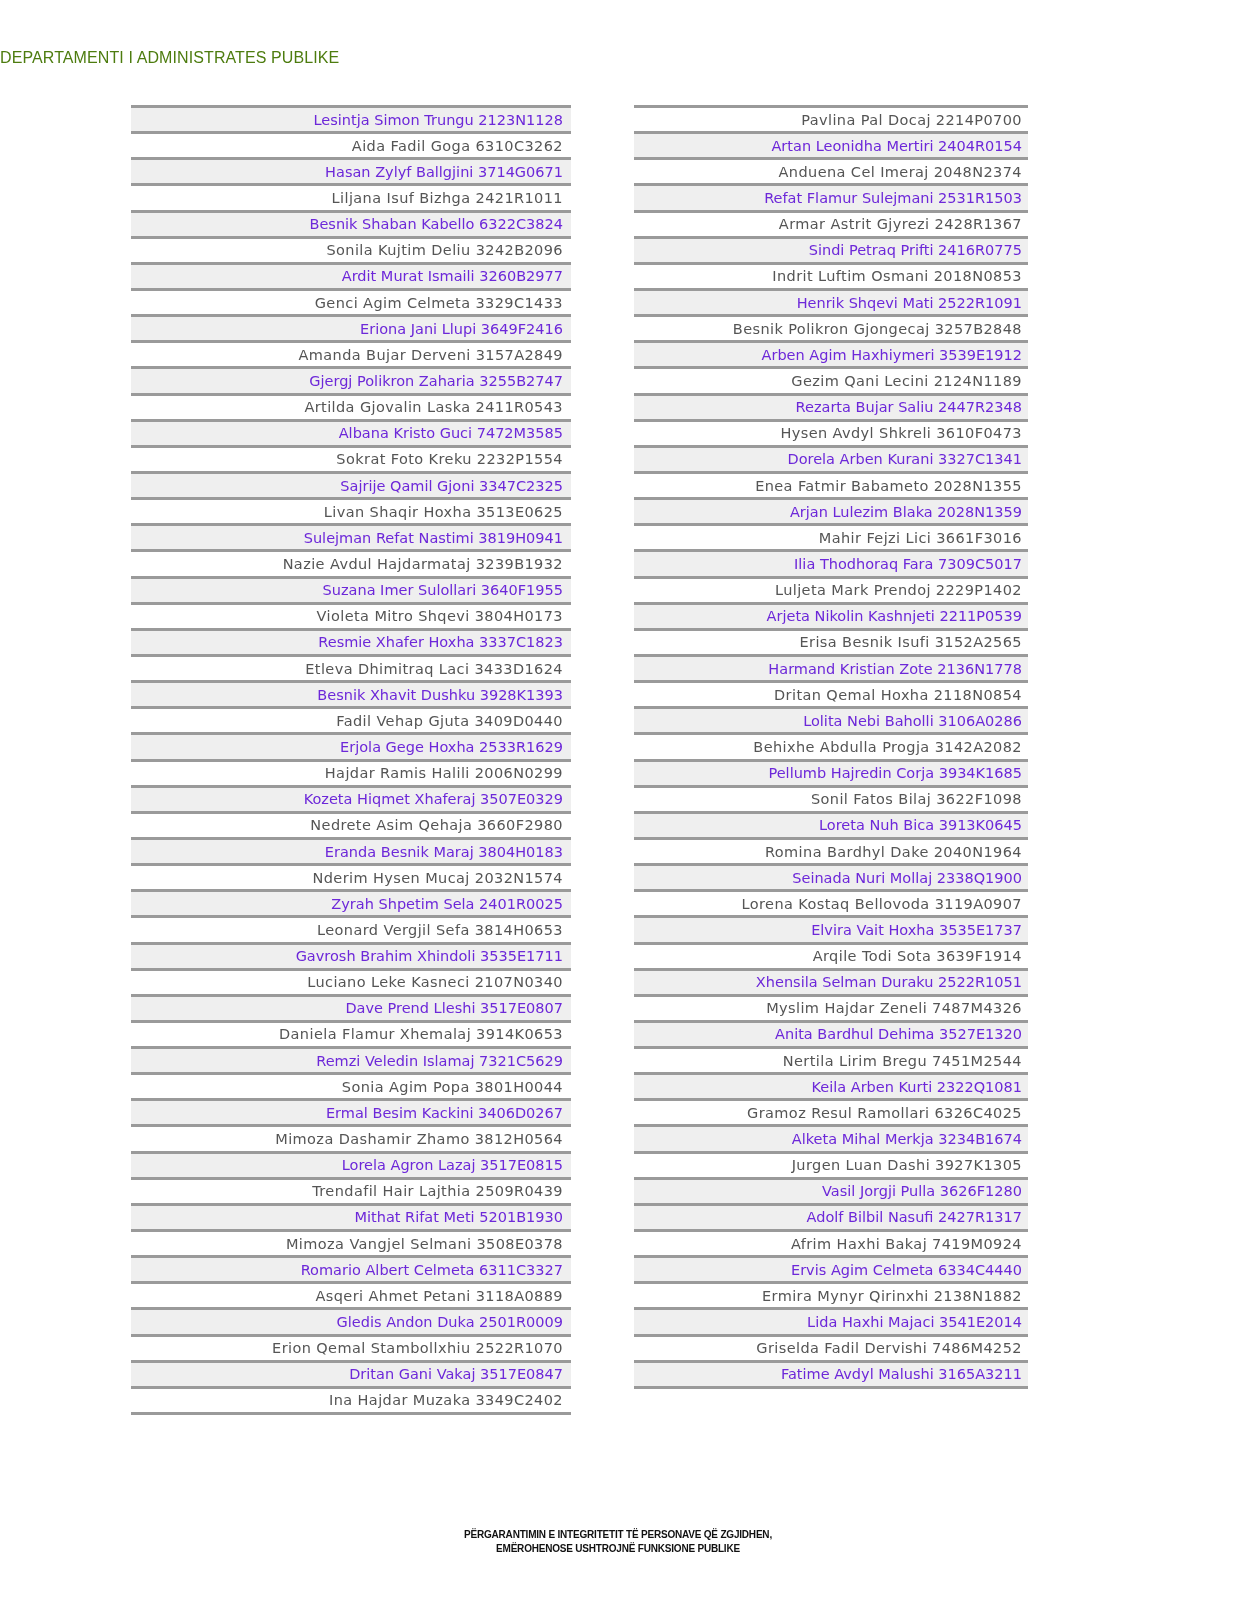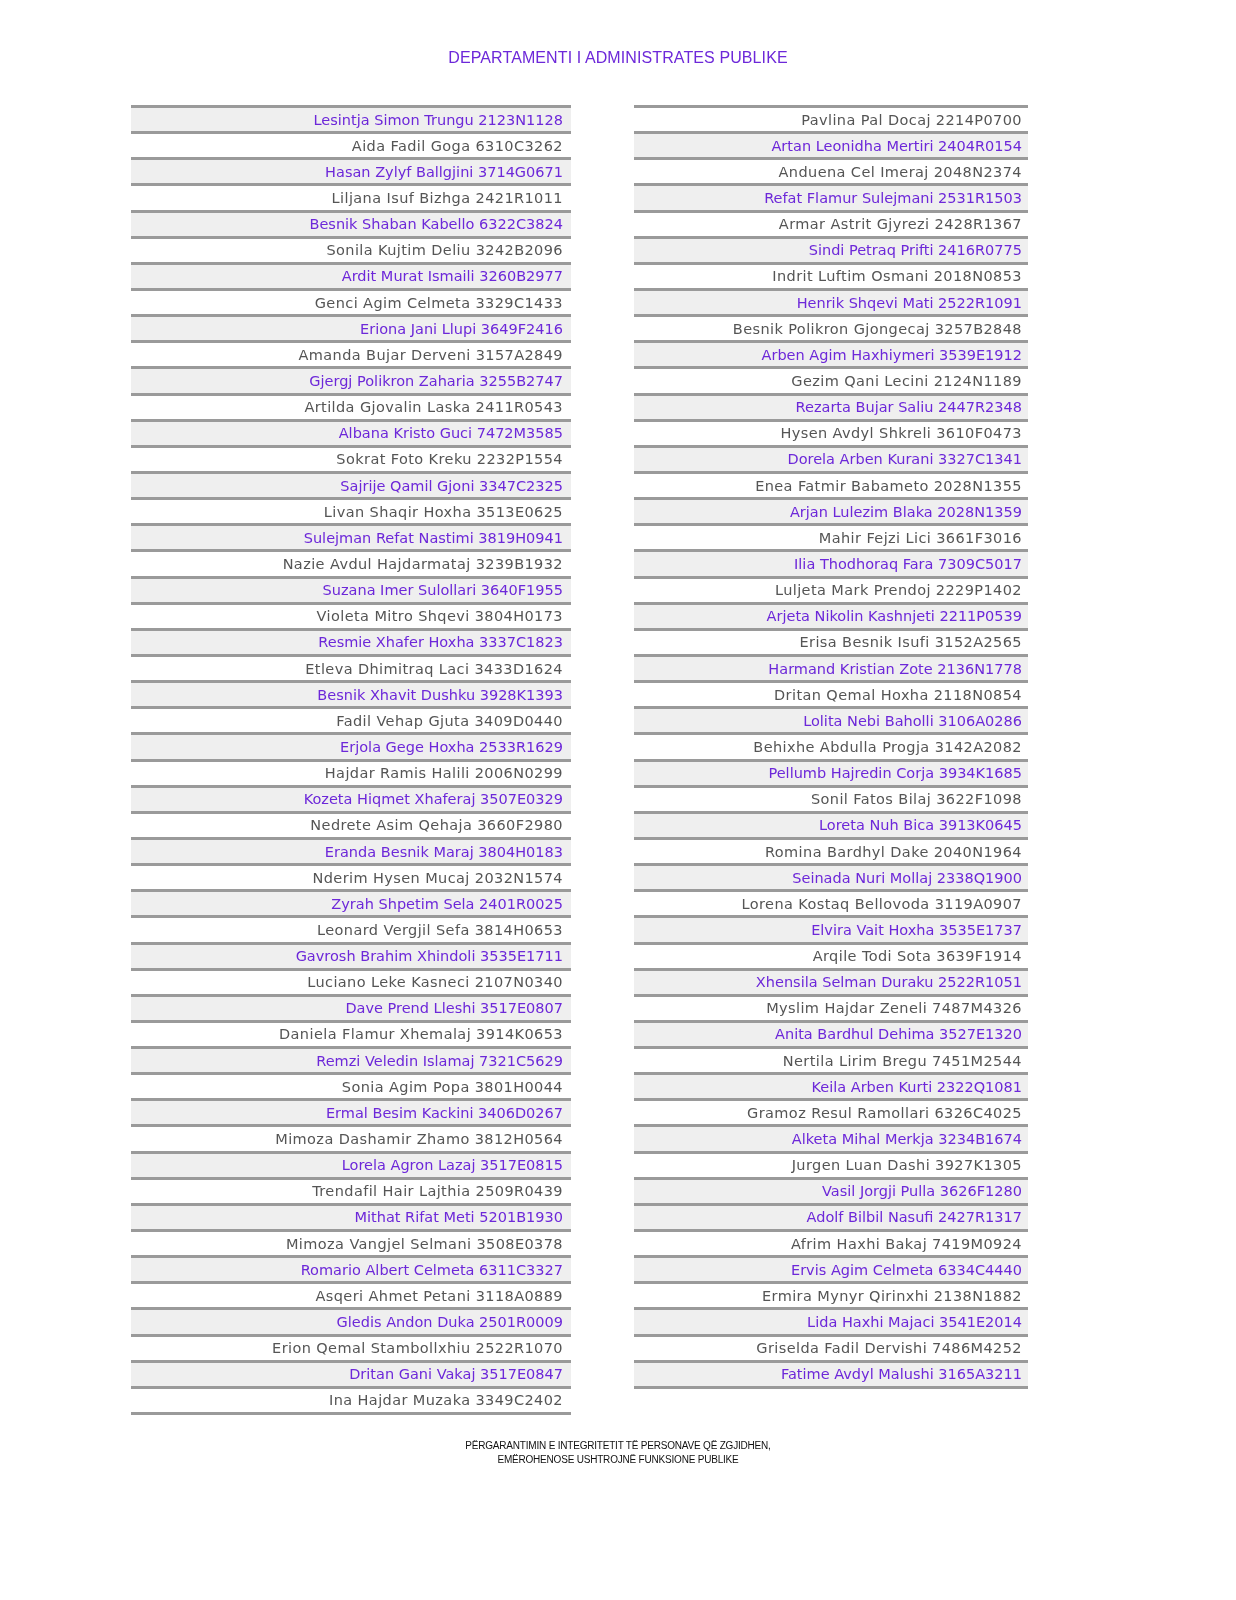--- a/index.html
+++ b/index.html
@@ -2,43 +2,43 @@
 <html><head>
 <meta charset="utf-8">
 <style>
   html, body { margin: 0; padding: 0; background: #ffffff; }
   body {
     width: 1236px; height: 1600px; position: relative; overflow: hidden;
     font-family: "DejaVu Sans", "Liberation Sans", sans-serif;
   }
   .page-title {
     position: absolute; top: 49px; left: 0; width: 1236px;
-    text-align: center; font-size: 16px; color: #6d28d9;
+    text-align: left; font-size: 16px; color: #4d7c0f;
     font-family: "Liberation Sans", sans-serif; letter-spacing: 0.1px;
   }
   .col {
     position: absolute; top: 105px;
   }
   .col.left { left: 131px; width: 440px; }
   .col.right { left: 634px; width: 394px; }
   .row {
     height: 26.15px; box-sizing: border-box;
     display: flex; align-items: center; justify-content: flex-end;
     padding-right: 8px;
     font-size: 14.5px; white-space: nowrap;
     border-bottom: 3px solid #9a9a9a;
   }
   .col.right .row { padding-right: 6px; }
   .row.shade { background: #efefef; color: #6d28d9; }
   .row.plain { background: #ffffff; color: #555; letter-spacing: 0.4px; }
   .col .row:first-child { border-top: 3px solid #9a9a9a; height: 29.15px; }
   .footer {
-    position: absolute; top: 1439px; left: 0; width: 1236px;
+    position: absolute; top: 1528px; left: 0; width: 1236px;
     text-align: center; font-size: 10px; line-height: 14px; color: #111;
-    font-family: "Liberation Sans", sans-serif; font-weight: normal;
+    font-family: "Liberation Sans", sans-serif; font-weight: bold;
     letter-spacing: -0.2px;
   }
 </style>
 </head>
 <body>
 
 <div class="page-title">DEPARTAMENTI I ADMINISTRATES PUBLIKE</div>
 
 <div class="col left" id="col-left">
     <div class="row shade">Lesintja Simon Trungu 2123N1128</div>

